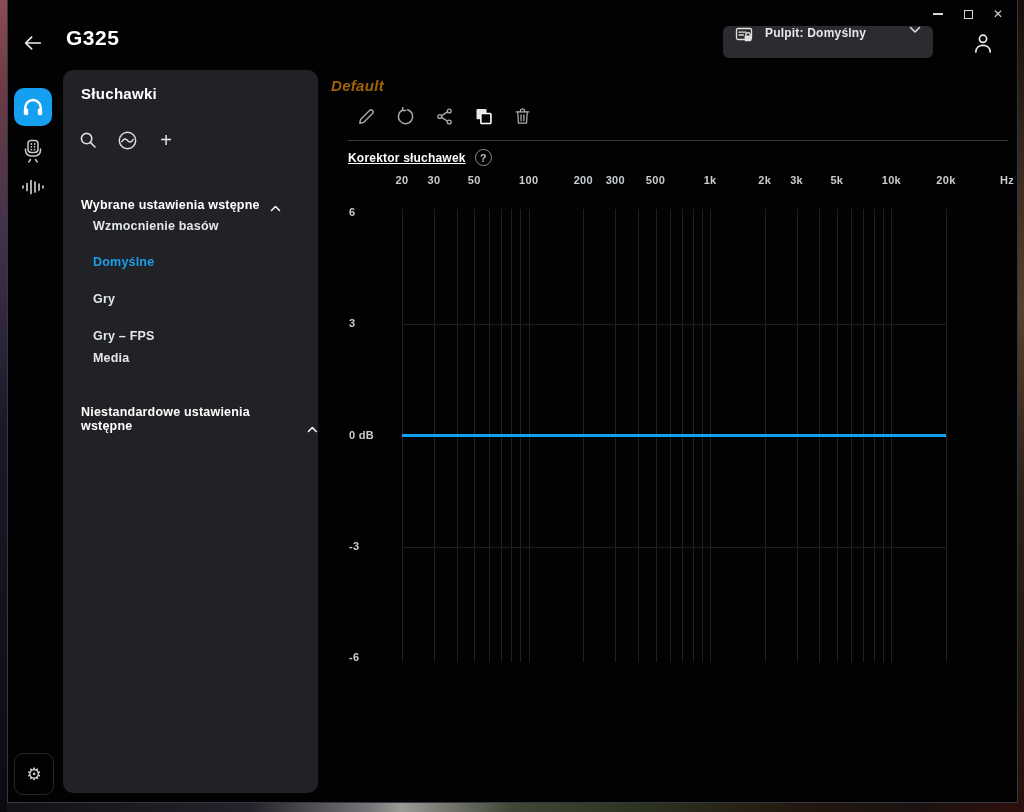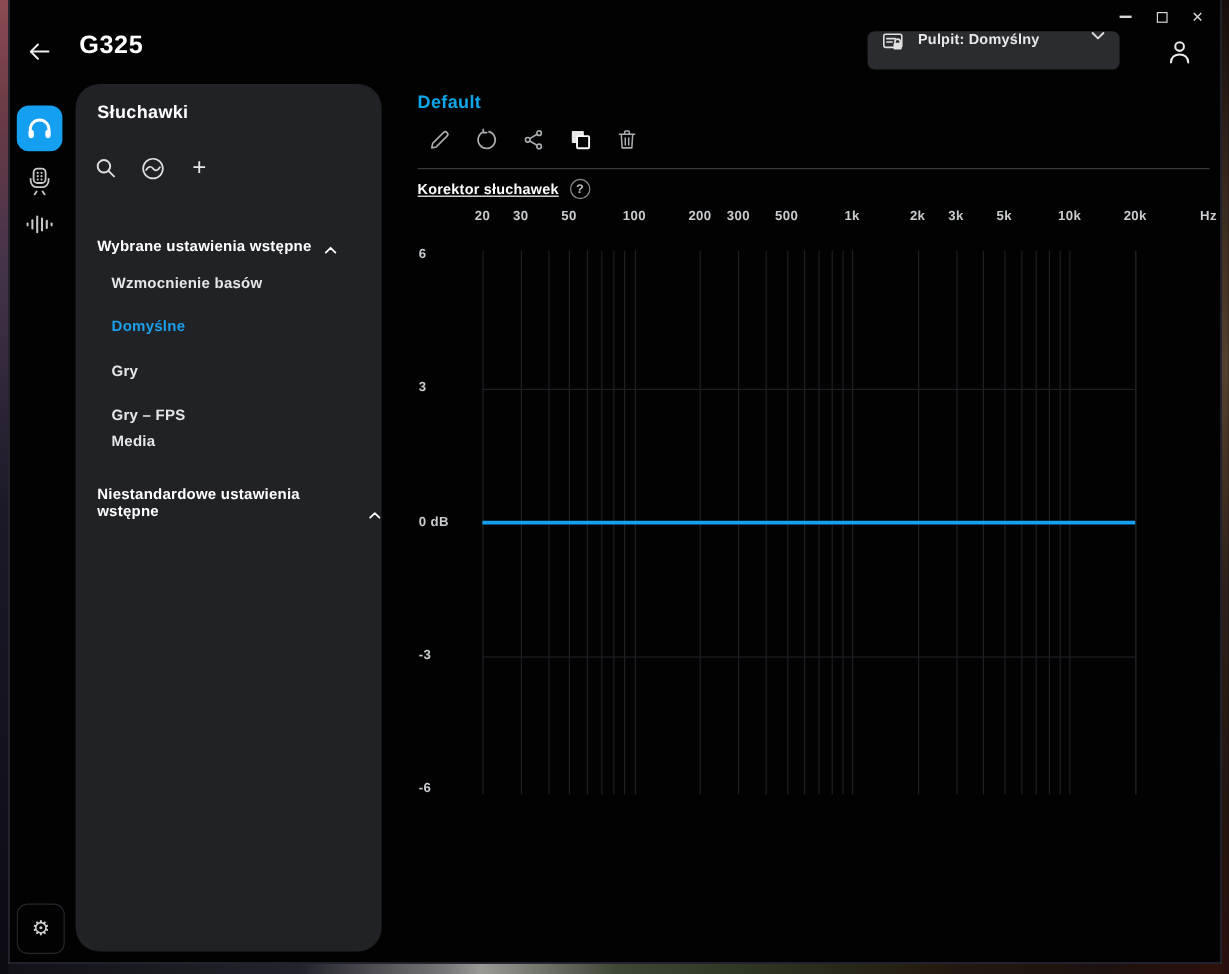--- a/index.html
+++ b/index.html
@@ -45,39 +45,39 @@
   
   .rail-item { position:absolute; left:6px; width:38px; height:38px; border-radius:10px;
     display:flex; align-items:center; justify-content:center; }
   .rail-item.active { background:var(--accent,#149ff0); }
   .rail-gear { position:absolute; left:6px; top:753px; width:40px; height:42px;
     border:1px solid #26262c; border-radius:9px; display:flex; align-items:center; justify-content:center;
     color:#cfcfcf; font-size:17px; }
 
   
   .sidebar { position:absolute; left:55px; top:70px; width:255px; height:723px;
-    background:#212226; border-radius:20px; }
+    background:#212226; border-radius:10px; }
   .sb-title { position:absolute; left:18px; top:15px; color:#ffffff;
     font-size:15px; font-weight:700; letter-spacing:.3px; }
   .sb-toolbar { position:absolute; left:14px; top:59px; display:flex; gap:17px; align-items:center; }
   .sb-toolbar .tool { width:22px; height:22px; display:flex; align-items:center; justify-content:center; }
   .sb-plus { color:#e6e6e6; font-size:20px; font-weight:400; line-height:20px; }
 
   .sec-header { position:absolute; left:18px; height:24px; display:flex; align-items:flex-end; gap:10px; }
   .sec-header .sec-label { color:#ffffff; font-size:12.5px; font-weight:700; letter-spacing:.2px; }
   .sec-1 { top:118px; } .sec-2 { top:339px; }
 
-  .preset-item { position:absolute; left:30px; height:24px; display:flex; align-items:flex-end;
+  .preset-item { position:absolute; left:30px; height:24px; display:flex; align-items:flex-start;
     color:#e4e6e7; font-size:12.5px; font-weight:600; letter-spacing:.2px; cursor:default; }
   .preset-item.selected { color:var(--accent-text,#1a9fe8); }
   .pi-0{top:149px} .pi-1{top:185px} .pi-2{top:222px} .pi-3{top:259px} .pi-4{top:281px}
 
   
-  .preset-title { position:absolute; left:340px; top:77px; color:#0ea5e9;
-    font-size:15px; font-weight:700; letter-spacing:.3px; }
+  .preset-title { position:absolute; left:323px; top:77px; color:#a16207;
+    font-size:15px; font-weight:700; letter-spacing:.3px;font-style:italic; }
   .toolbar { position:absolute; left:348px; top:106px; display:flex; gap:18px; align-items:center; }
   .toolbar .tb { width:21px; height:21px; display:flex; align-items:center; justify-content:center; }
   .divider { position:absolute; left:340px; top:140px; width:660px; height:1px; background:#3a3a3e; }
 
   .eq-row { position:absolute; left:340px; top:149px; display:flex; align-items:center; gap:9px; }
   .eq-label { color:#ffffff; font-size:12px; font-weight:700; letter-spacing:.2px;text-decoration:underline; }
   .help-icon { width:17px; height:17px; border:1.4px solid #8d8d8d; border-radius:50%;
     color:#bdbdbd; font-size:10.5px; font-weight:700; display:flex; align-items:center; justify-content:center; }
 
   

